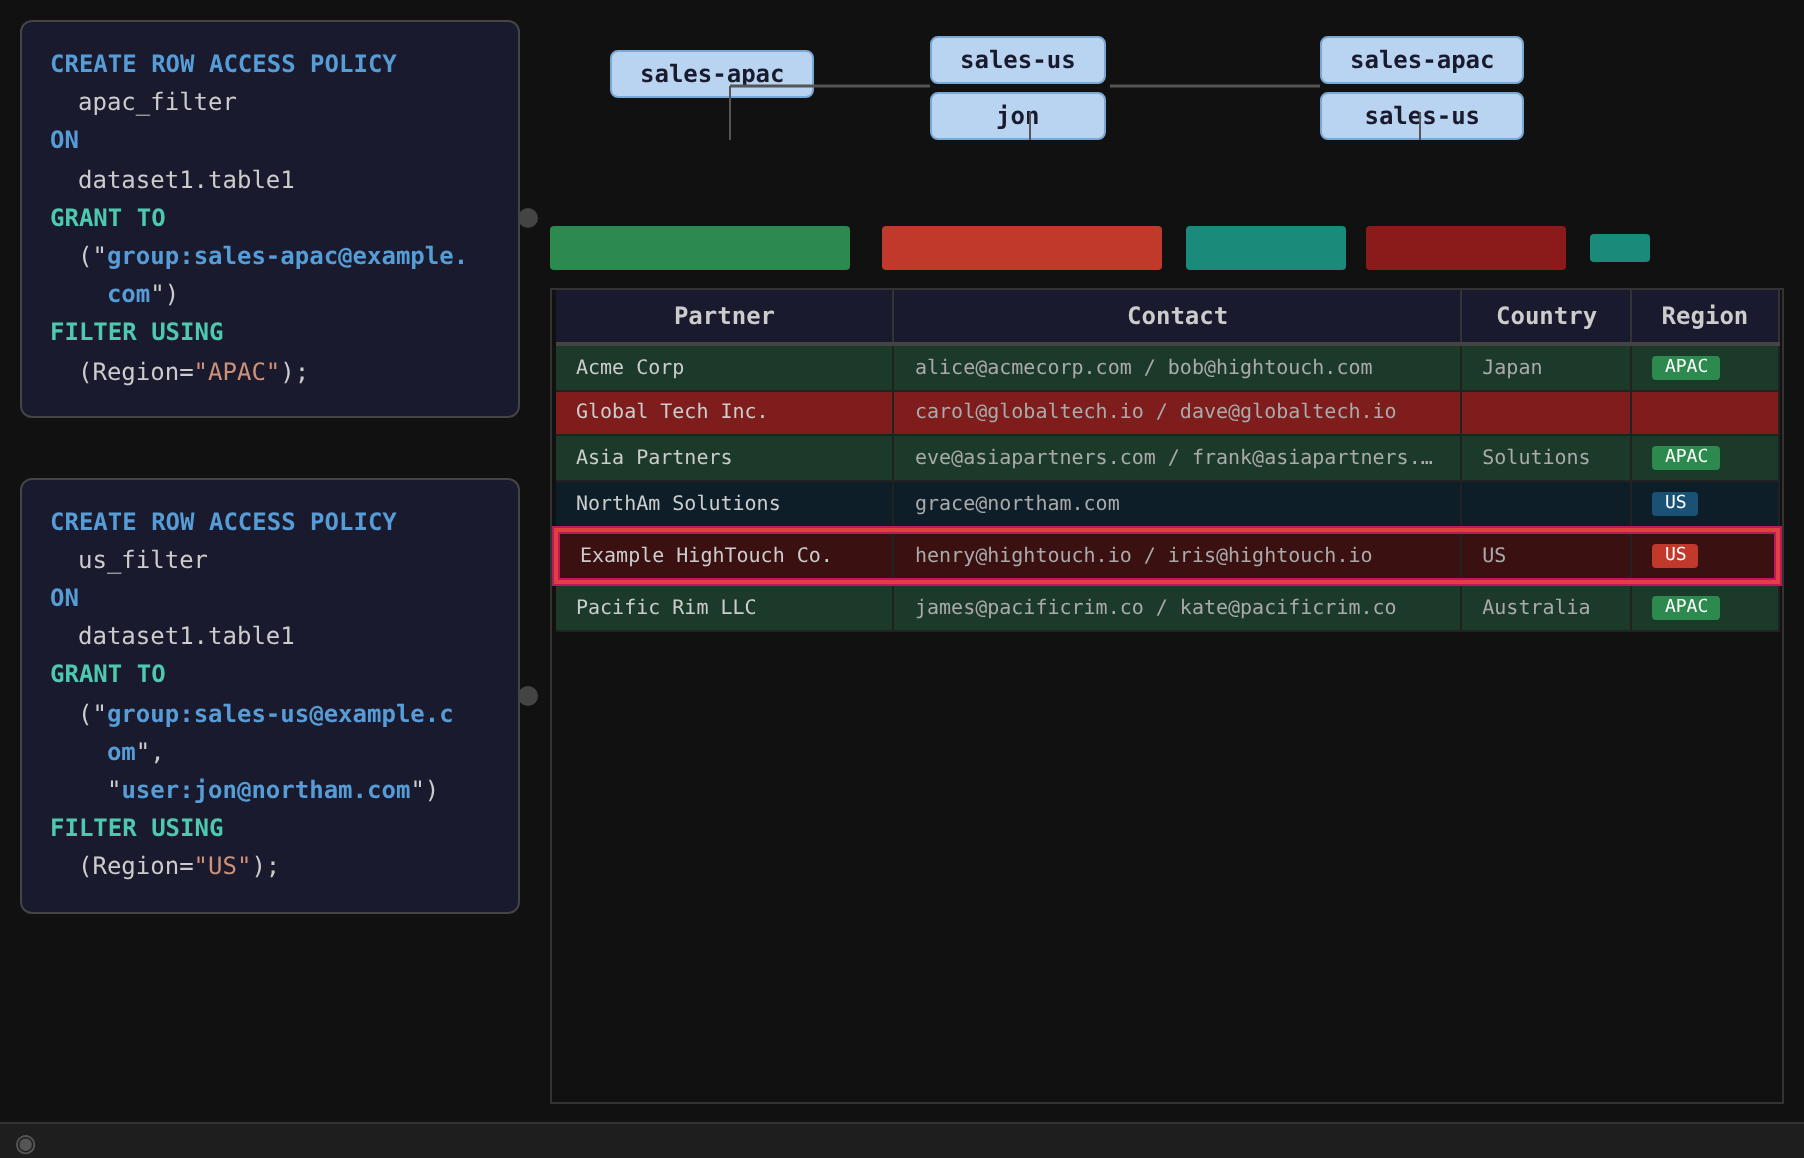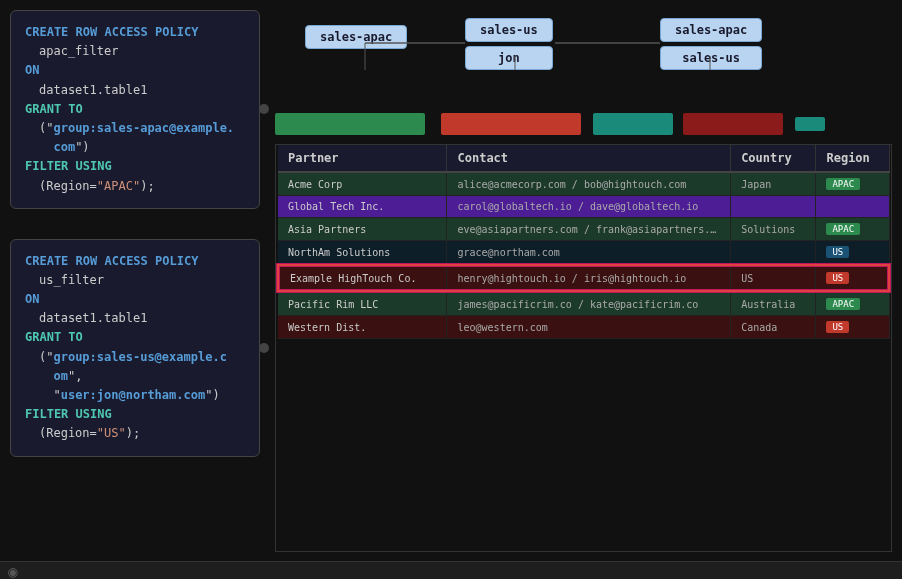--- a/index.html
+++ b/index.html
@@ -132,21 +132,21 @@
       font-size: 11px;
     }
 
     thead tr {
       background: #1a1a2e;
     }
 
     thead th {
       color: #ccc;
       padding: 6px 10px;
-      text-align: left;
+      text-align: center;
       border-right: 1px solid #333;
       border-bottom: 2px solid #444;
       font-weight: 600;
       font-size: 12px;
     }
 
     tbody tr {
       border-bottom: 1px solid #222;
     }
 
@@ -305,21 +305,21 @@
             <th>Region</th>
           </tr>
         </thead>
         <tbody id="table-body">
         <tr style="background: rgb(28, 58, 42);">
               <td class="td-partner">Acme Corp</td>
               <td style="max-width: 250px;">alice@acmecorp.com / bob@hightouch.com</td>
               <td>Japan</td>
               <td><span class="region-green">APAC</span></td>
             </tr>
-            <tr style="background: #4c1d95;">
+            <tr style="background: #7f1d1d;">
               <td class="td-partner">Global Tech Inc.</td>
               <td style="max-width: 250px;">carol@globaltech.io / dave@globaltech.io</td>
               <td></td>
               <td></td>
             </tr>
             <tr style="background: rgb(28, 58, 42);">
               <td class="td-partner">Asia Partners</td>
               <td style="max-width: 250px;">eve@asiapartners.com / frank@asiapartners.com</td>
               <td>Solutions</td>
               <td><span class="region-green">APAC</span></td>
@@ -335,26 +335,20 @@
               <td style="max-width: 250px;">henry@hightouch.io / iris@hightouch.io</td>
               <td>US</td>
               <td><span class="region-red">US</span></td>
             </tr>
             <tr style="background: rgb(28, 58, 42);">
               <td class="td-partner">Pacific Rim LLC</td>
               <td style="max-width: 250px;">james@pacificrim.co / kate@pacificrim.co</td>
               <td>Australia</td>
               <td><span class="region-green">APAC</span></td>
             </tr>
-            <tr style="background: rgb(58, 16, 16);">
-              <td class="td-partner">Western Dist.</td>
-              <td style="max-width: 250px;">leo@western.com</td>
-              <td>Canada</td>
-              <td><span class="region-red">US</span></td>
-            </tr>
           </tbody>
       </table>
     </div>
 
   </div>
 
   <div class="bottom-bar">
     <span class="bottom-left-dot">◉</span>
   </div>
 

